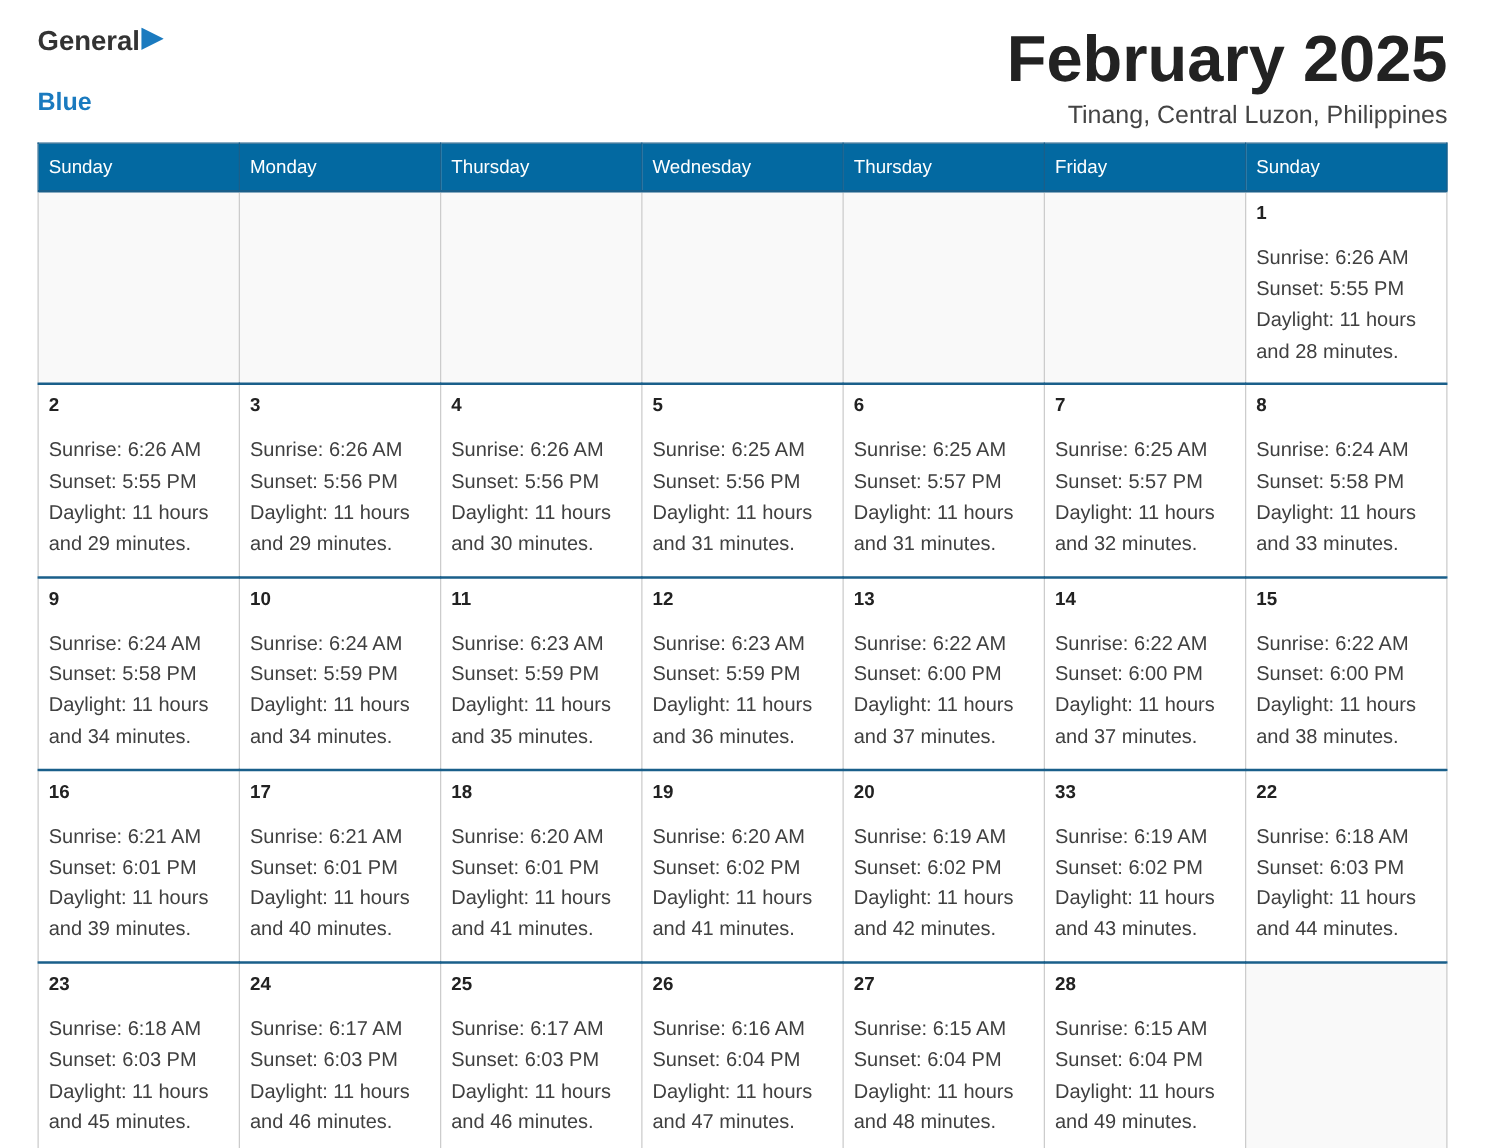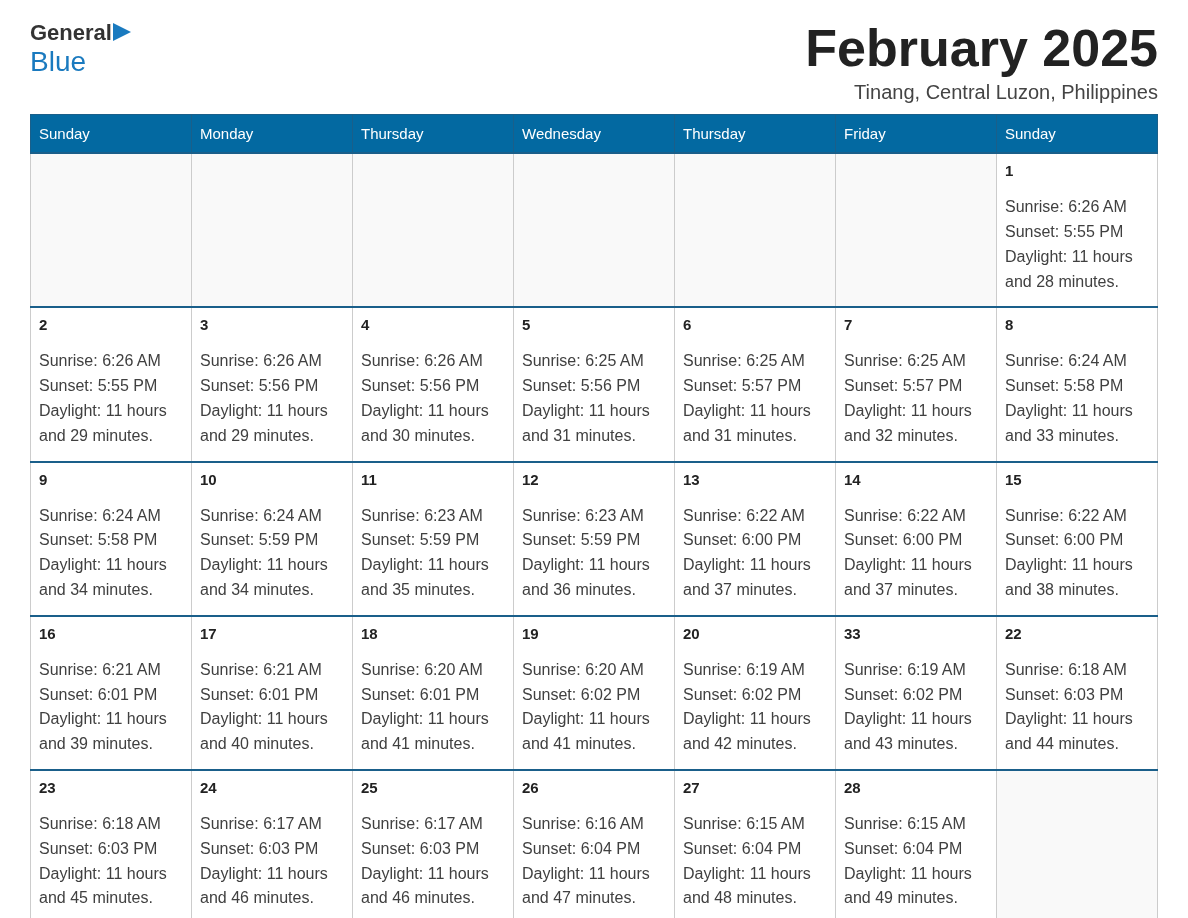--- a/index.html
+++ b/index.html
@@ -13,20 +13,21 @@
     .header {
       display: flex;
       justify-content: space-between;
       align-items: flex-start;
       margin-bottom: 10px;
     }
     .logo-wrapper {
       display: flex;
       flex-direction: column;
       align-items: flex-start;
+      gap: 25px;
     }
     .logo-line1 {
       display: flex;
       align-items: center;
     }
     .title-section {
       text-align: right;
     }
     .month-title {
       font-size: 52px;
@@ -93,21 +94,21 @@
     <div class="logo-line1">
       <span style="font-size:22px;font-weight:bold;color:#333;">General</span>
       <span style="position:relative;display:inline-block;margin-left:0;">
         
         <svg width="18" height="18" viewBox="0 0 18 18" style="vertical-align:middle;margin-left:1px;margin-top:-4px;">
           <polygon points="0,0 18,9 0,18" fill="#1a7abf"></polygon>
         </svg>
       </span>
     </div>
     <div>
-      <span style="font-size:28px;font-weight:normal;color:#1a7abf;margin-left:0;">Blue</span>
+      <span style="font-size:20px;font-weight:bold;color:#1a7abf;margin-left:0;">Blue</span>
     </div>
   </div>
   <div class="title-section">
     <div class="month-title">February 2025</div>
     <div class="location">Tinang, Central Luzon, Philippines</div>
   </div>
 </div>
 
 <table>
   <thead>

